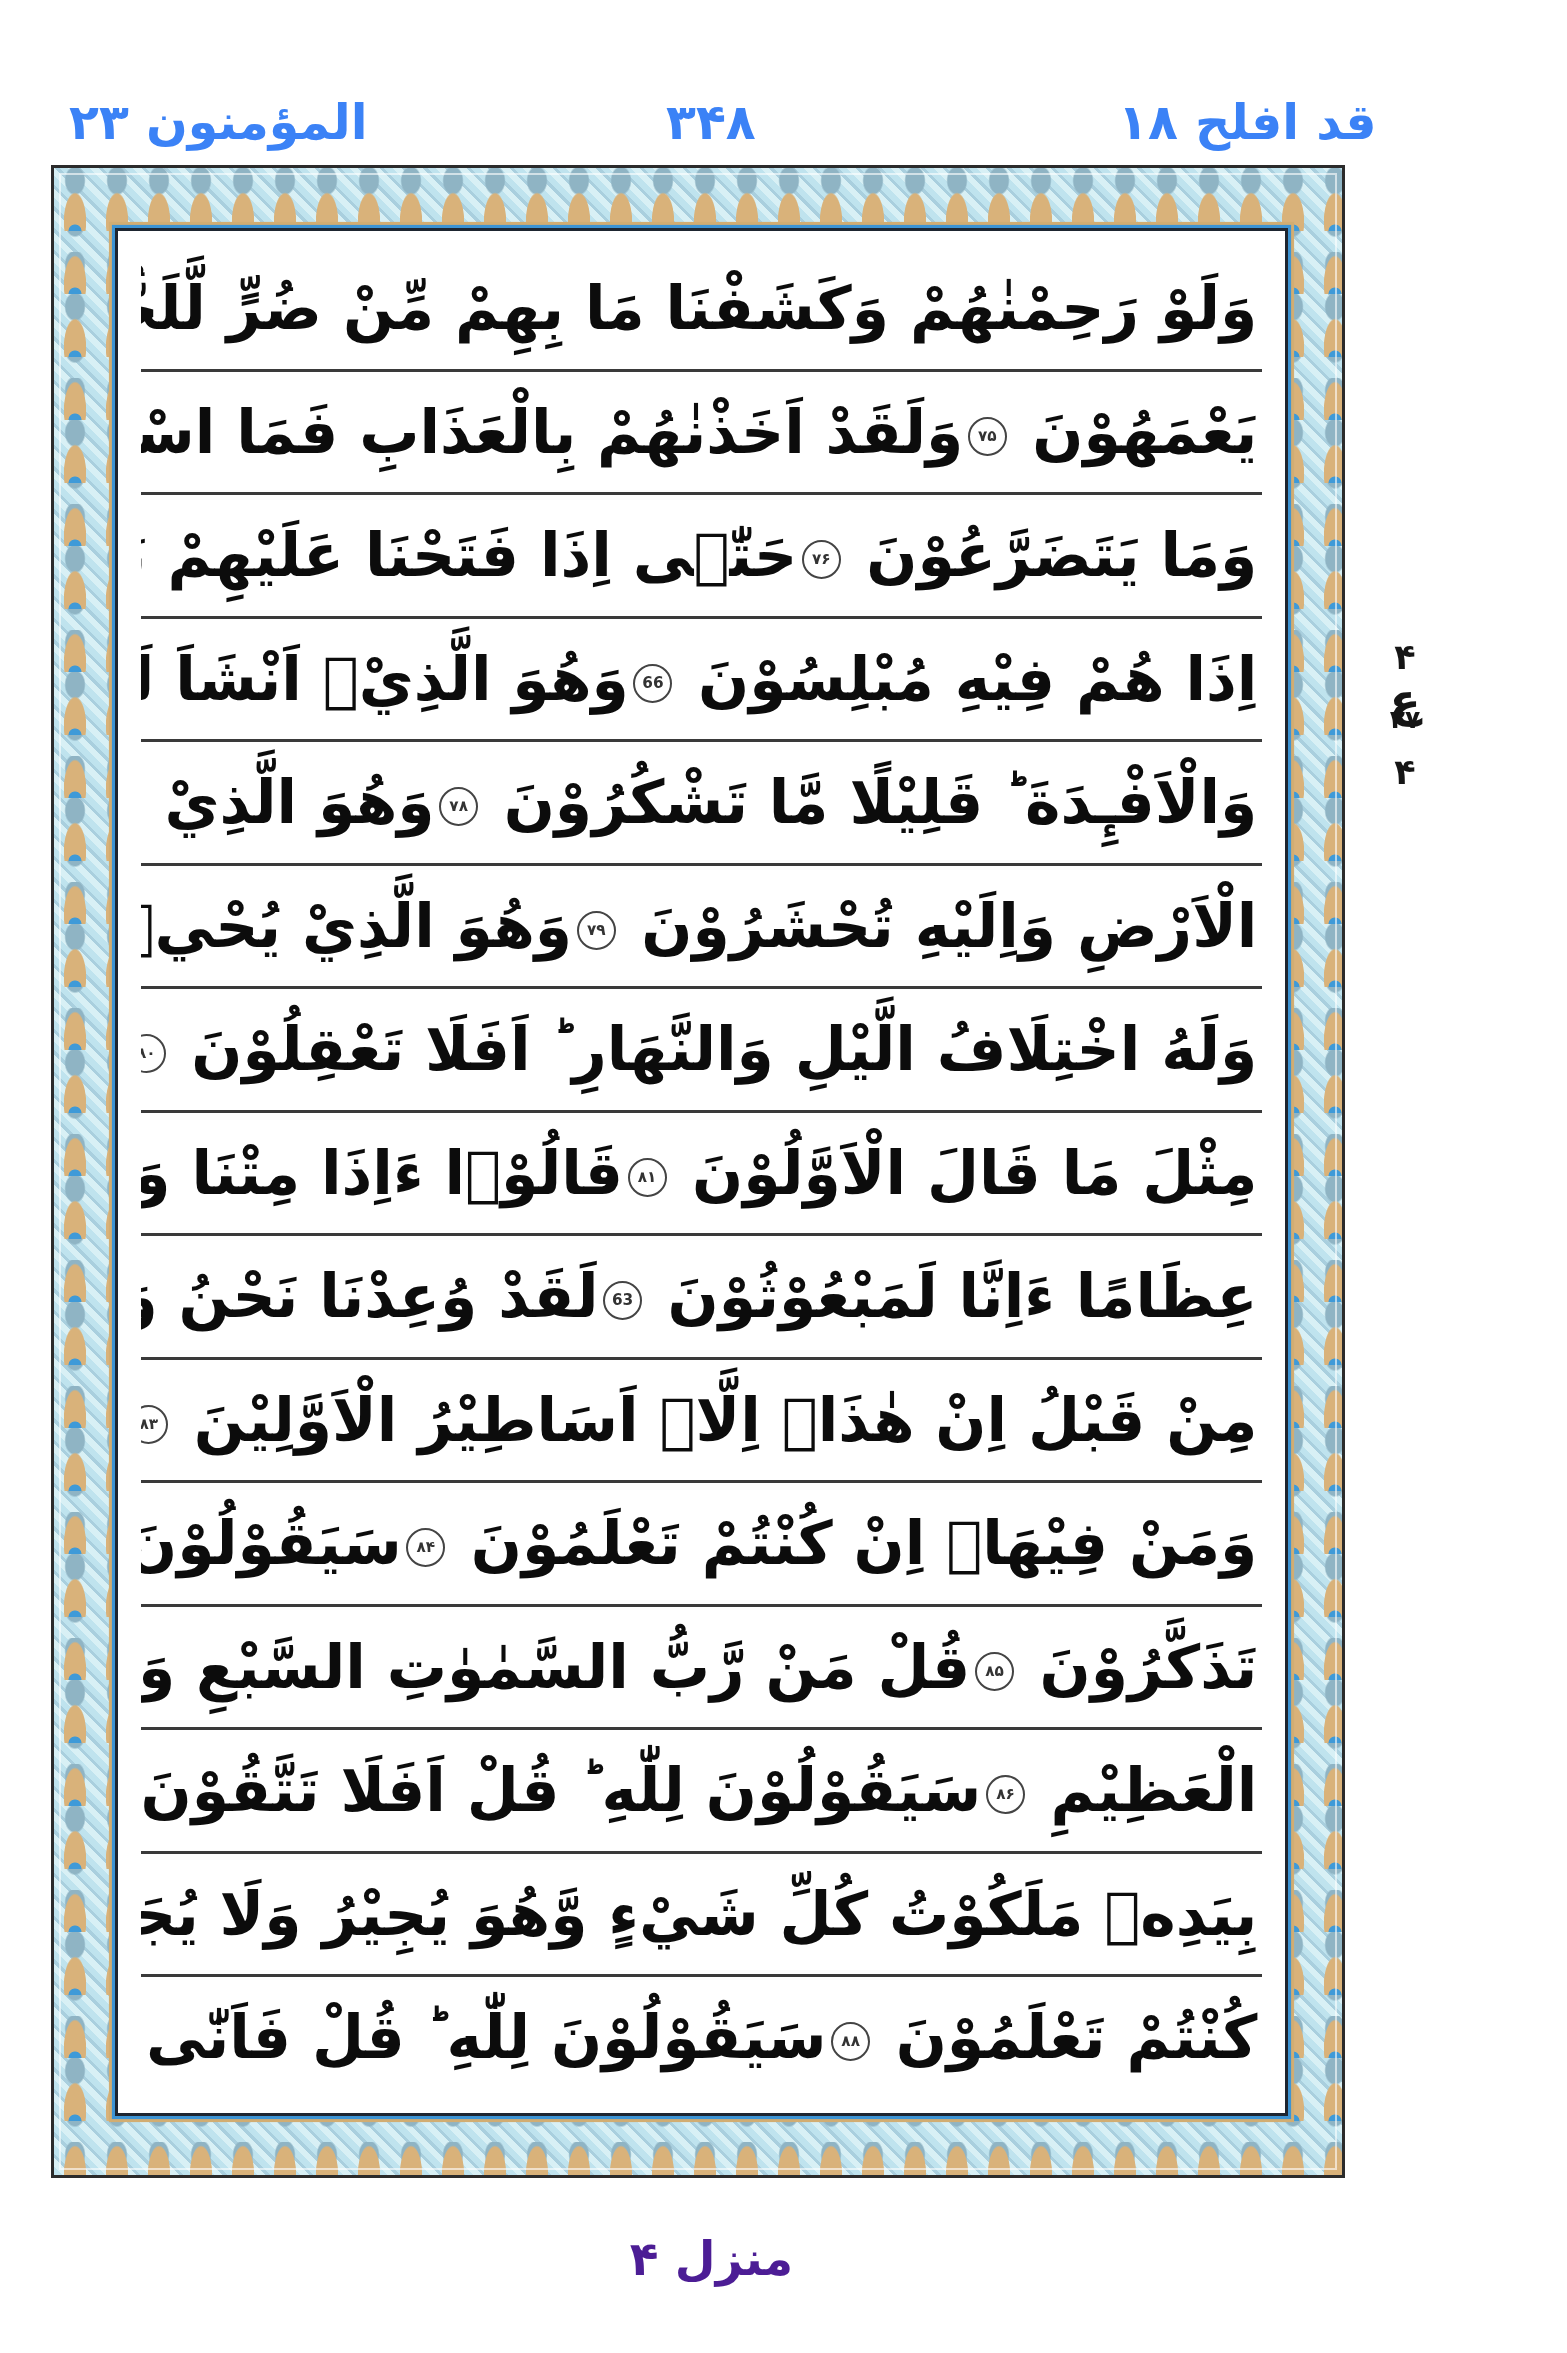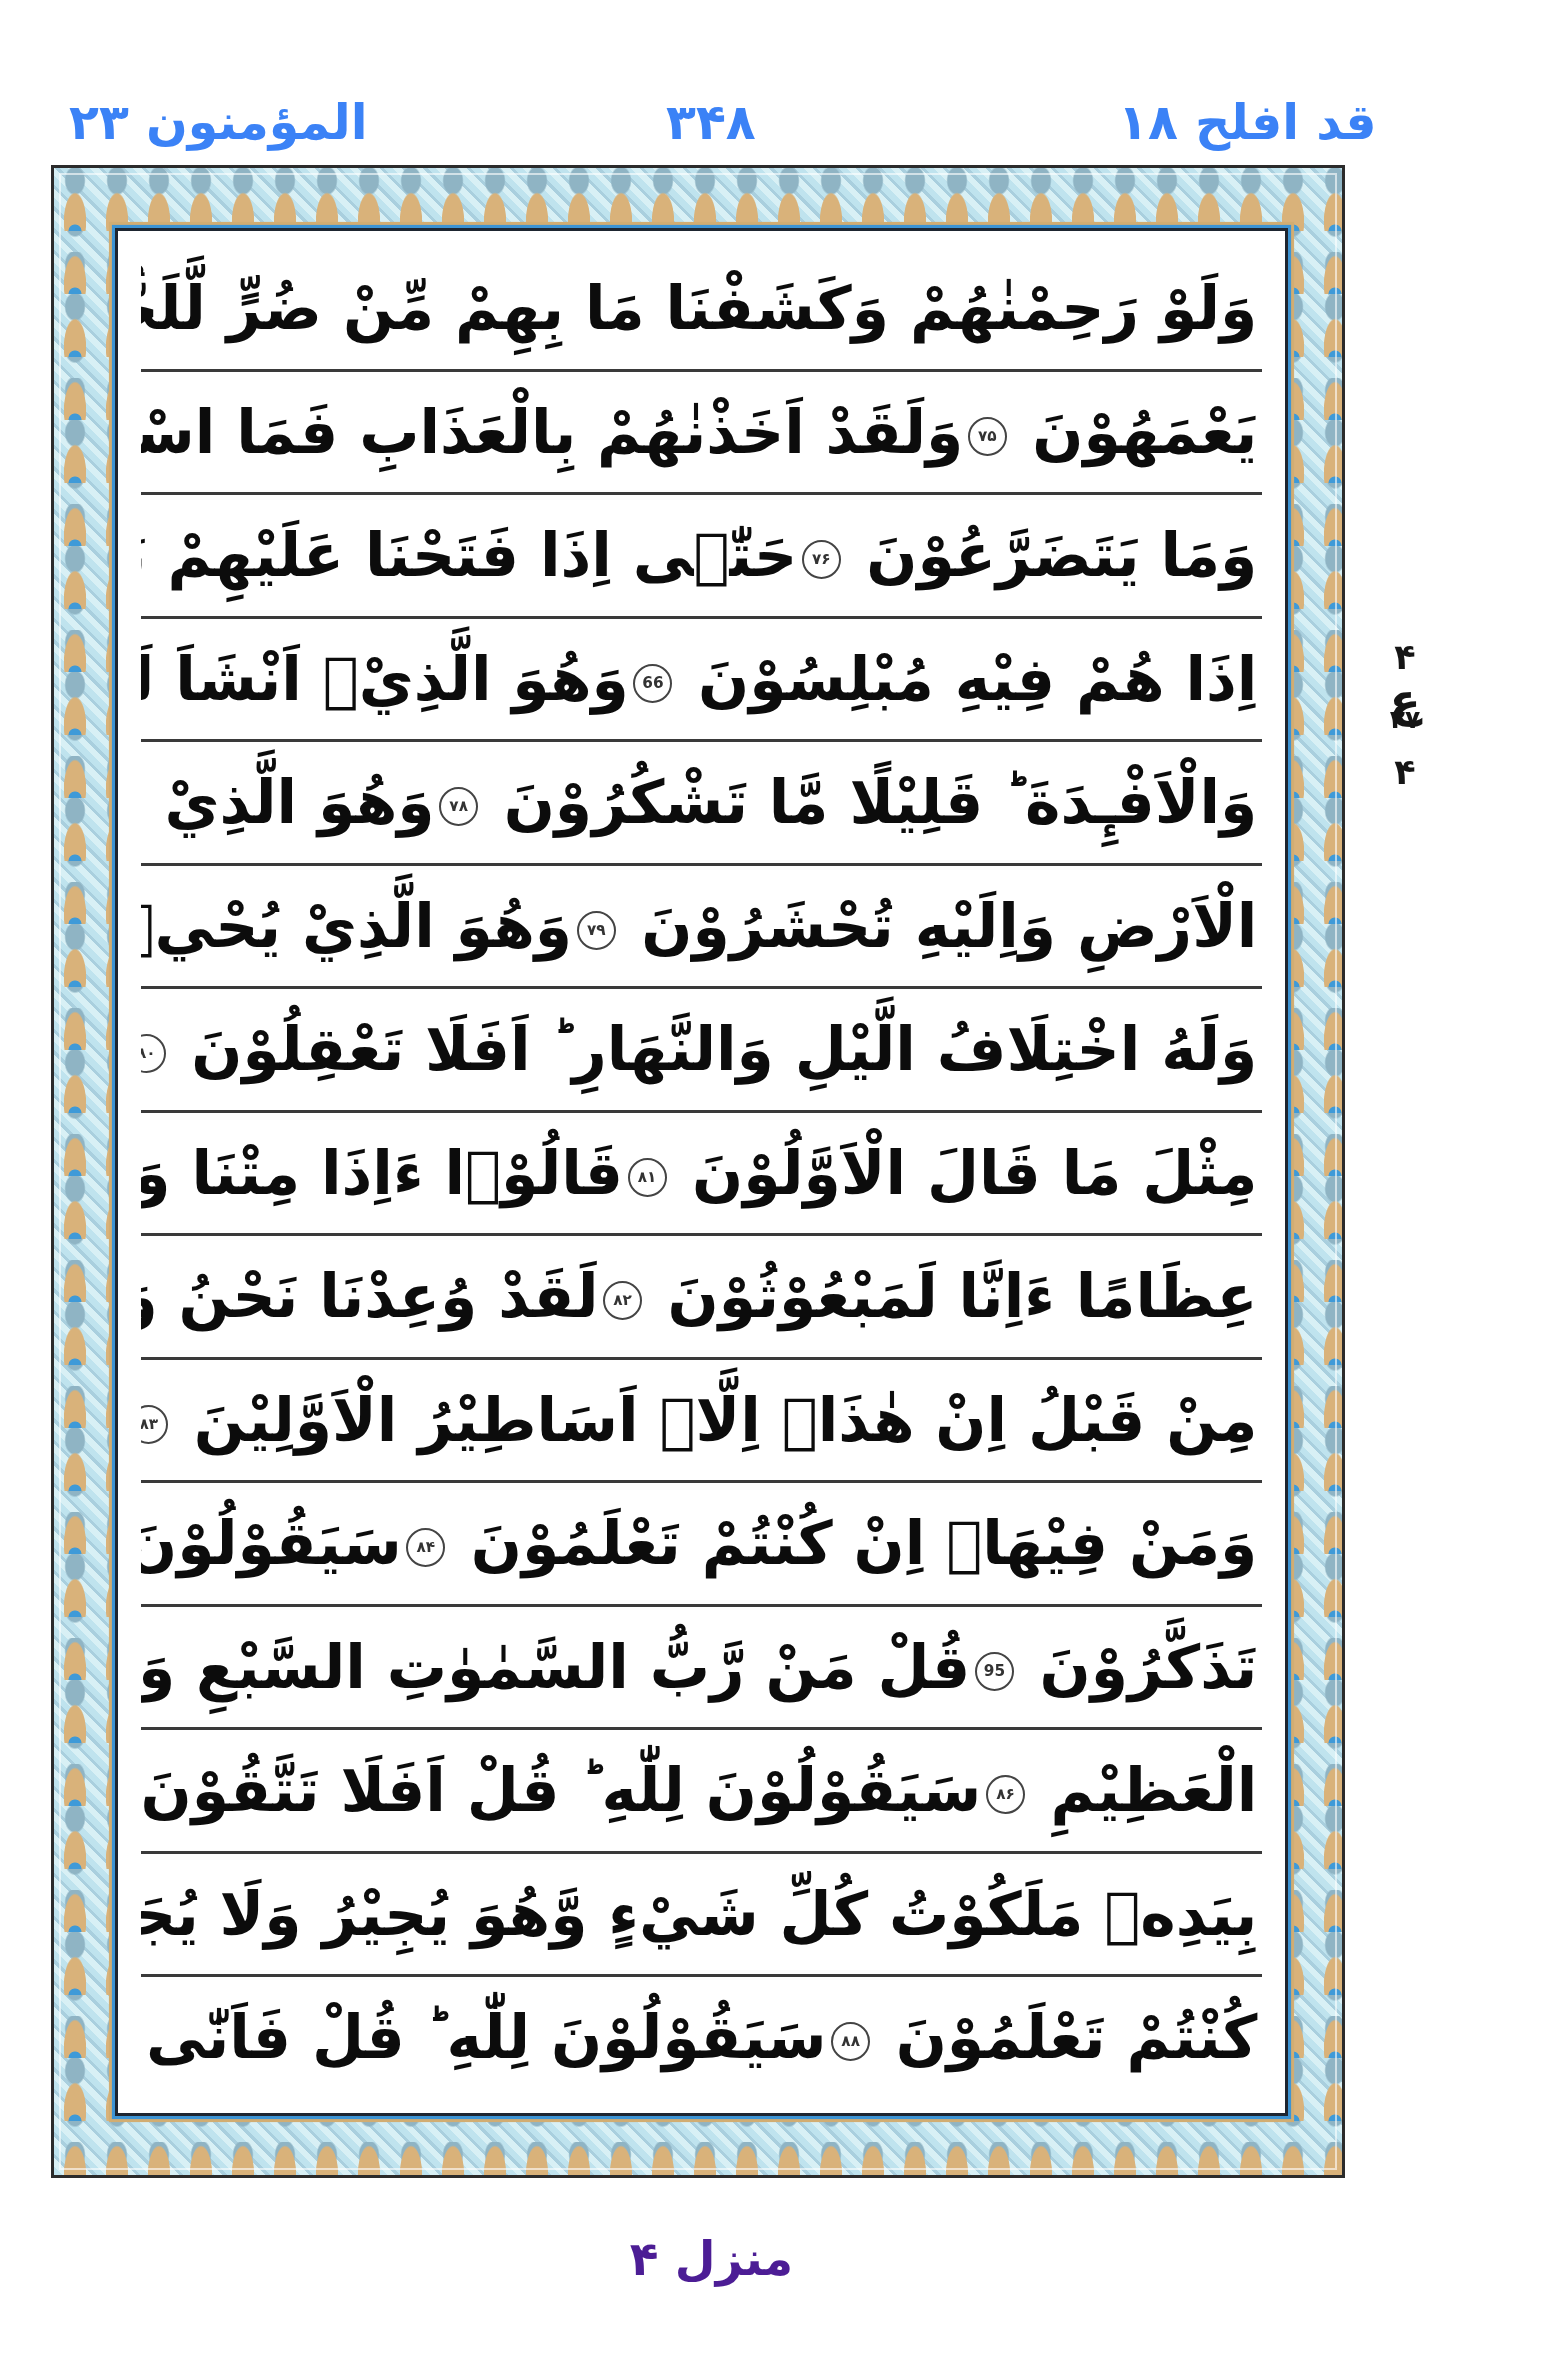--- a/index.html
+++ b/index.html
@@ -99,30 +99,30 @@
       <div class="qline">
         <span class="txt"><span>الْاَرْضِ وَاِلَيْهِ تُحْشَرُوْنَ</span> <span class="ayah">۷۹</span><span>وَهُوَ الَّذِيْ يُحْيٖ وَيُمِيْتُ</span> </span>
       </div>
       <div class="qline">
         <span class="txt"><span>وَلَهُ اخْتِلَافُ الَّيْلِ وَالنَّهَارِ ؕ اَفَلَا تَعْقِلُوْنَ</span> <span class="ayah">۸۰</span> </span>
       </div>
       <div class="qline">
         <span class="txt"><span>مِثْلَ مَا قَالَ الْاَوَّلُوْنَ</span> <span class="ayah">۸۱</span><span>قَالُوْۤا ءَاِذَا مِتْنَا وَكُنَّا تُرَابًا وَّ</span> </span>
       </div>
       <div class="qline">
-        <span class="txt"><span>عِظَامًا ءَاِنَّا لَمَبْعُوْثُوْنَ</span> <span class="ayah">۸۲</span><span>لَقَدْ وُعِدْنَا نَحْنُ وَاٰبَآؤُنَا هٰذَا</span> </span>
+        <span class="txt"><span>عِظَامًا ءَاِنَّا لَمَبْعُوْثُوْنَ</span> <span class="ayah">63</span><span>لَقَدْ وُعِدْنَا نَحْنُ وَاٰبَآؤُنَا هٰذَا</span> </span>
       </div>
       <div class="qline">
         <span class="txt"><span>مِنْ قَبْلُ اِنْ هٰذَاۤ اِلَّاۤ اَسَاطِيْرُ الْاَوَّلِيْنَ</span> <span class="ayah">۸۳</span> </span>
       </div>
       <div class="qline">
         <span class="txt"><span>وَمَنْ فِيْهَاۤ اِنْ كُنْتُمْ تَعْلَمُوْنَ</span> <span class="ayah">۸۴</span><span>سَيَقُوْلُوْنَ لِلّٰهِ ؕ قُلْ اَفَلَا</span> </span>
       </div>
       <div class="qline">
-        <span class="txt"><span>تَذَكَّرُوْنَ</span> <span class="ayah">95</span><span>قُلْ مَنْ رَّبُّ السَّمٰوٰتِ السَّبْعِ وَرَبُّ الْعَرْشِ</span> </span>
+        <span class="txt"><span>تَذَكَّرُوْنَ</span> <span class="ayah">۸۵</span><span>قُلْ مَنْ رَّبُّ السَّمٰوٰتِ السَّبْعِ وَرَبُّ الْعَرْشِ</span> </span>
       </div>
       <div class="qline">
         <span class="txt"><span>الْعَظِيْمِ</span> <span class="ayah">۸۶</span><span>سَيَقُوْلُوْنَ لِلّٰهِ ؕ قُلْ اَفَلَا تَتَّقُوْنَ</span>  </span>
       </div>
       <div class="qline">
         <span class="txt"><span>بِيَدِهٖ مَلَكُوْتُ كُلِّ شَيْءٍ وَّهُوَ يُجِيْرُ وَلَا يُجَارُ عَلَيْهِ اِنْ</span> </span>
       </div>
       <div class="qline">
         <span class="txt"><span>كُنْتُمْ تَعْلَمُوْنَ</span> <span class="ayah">۸۸</span><span>سَيَقُوْلُوْنَ لِلّٰهِ ؕ قُلْ فَاَنّٰى تُسْحَرُوْنَ</span> </span>
       </div>

